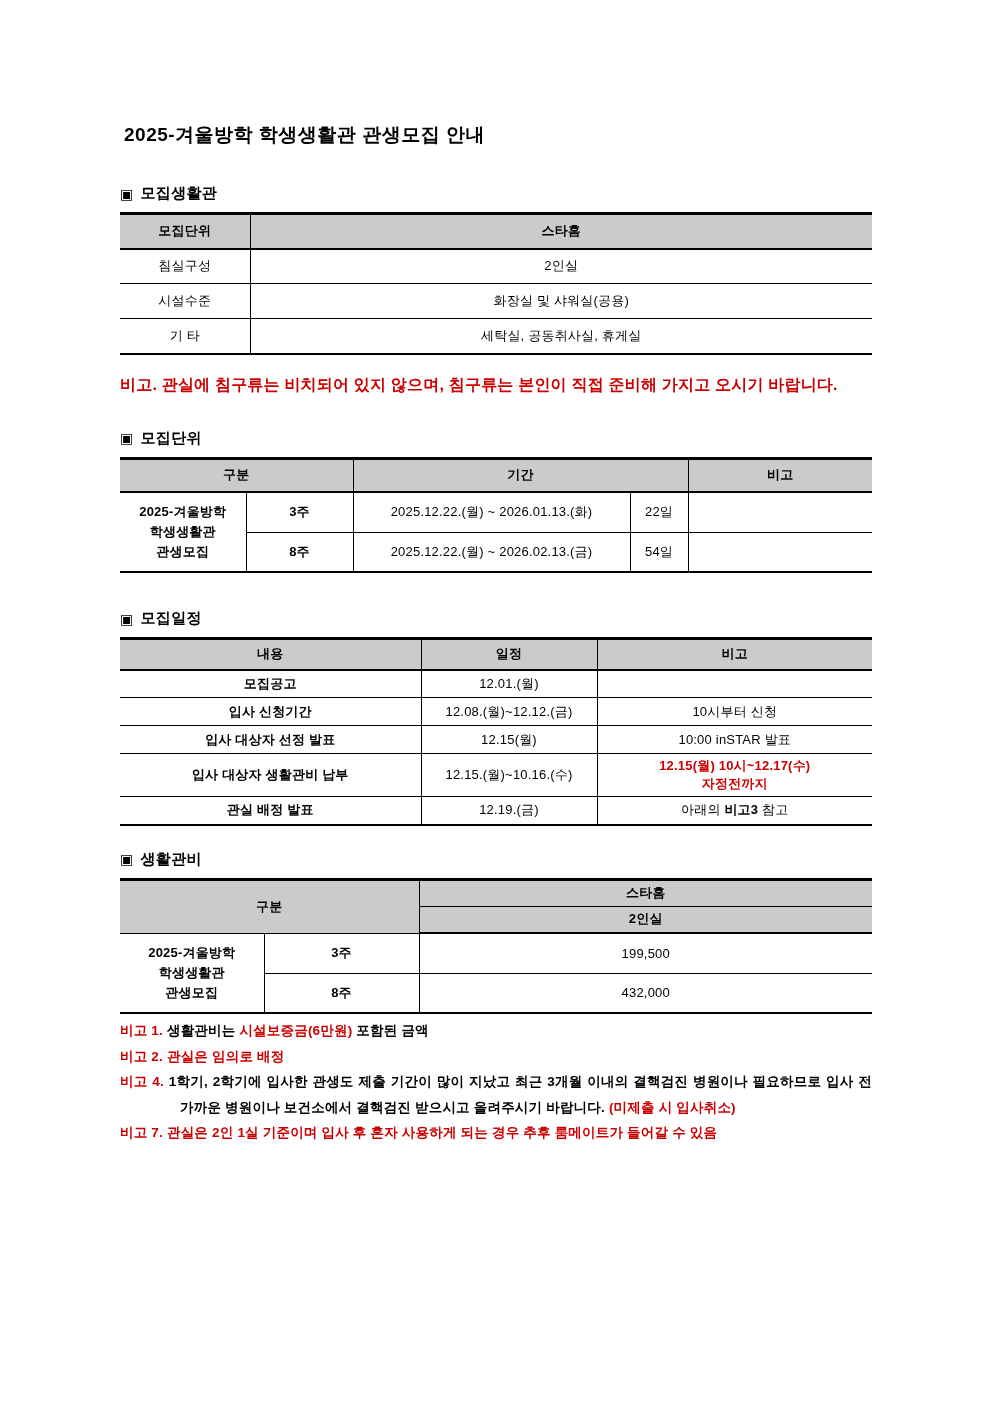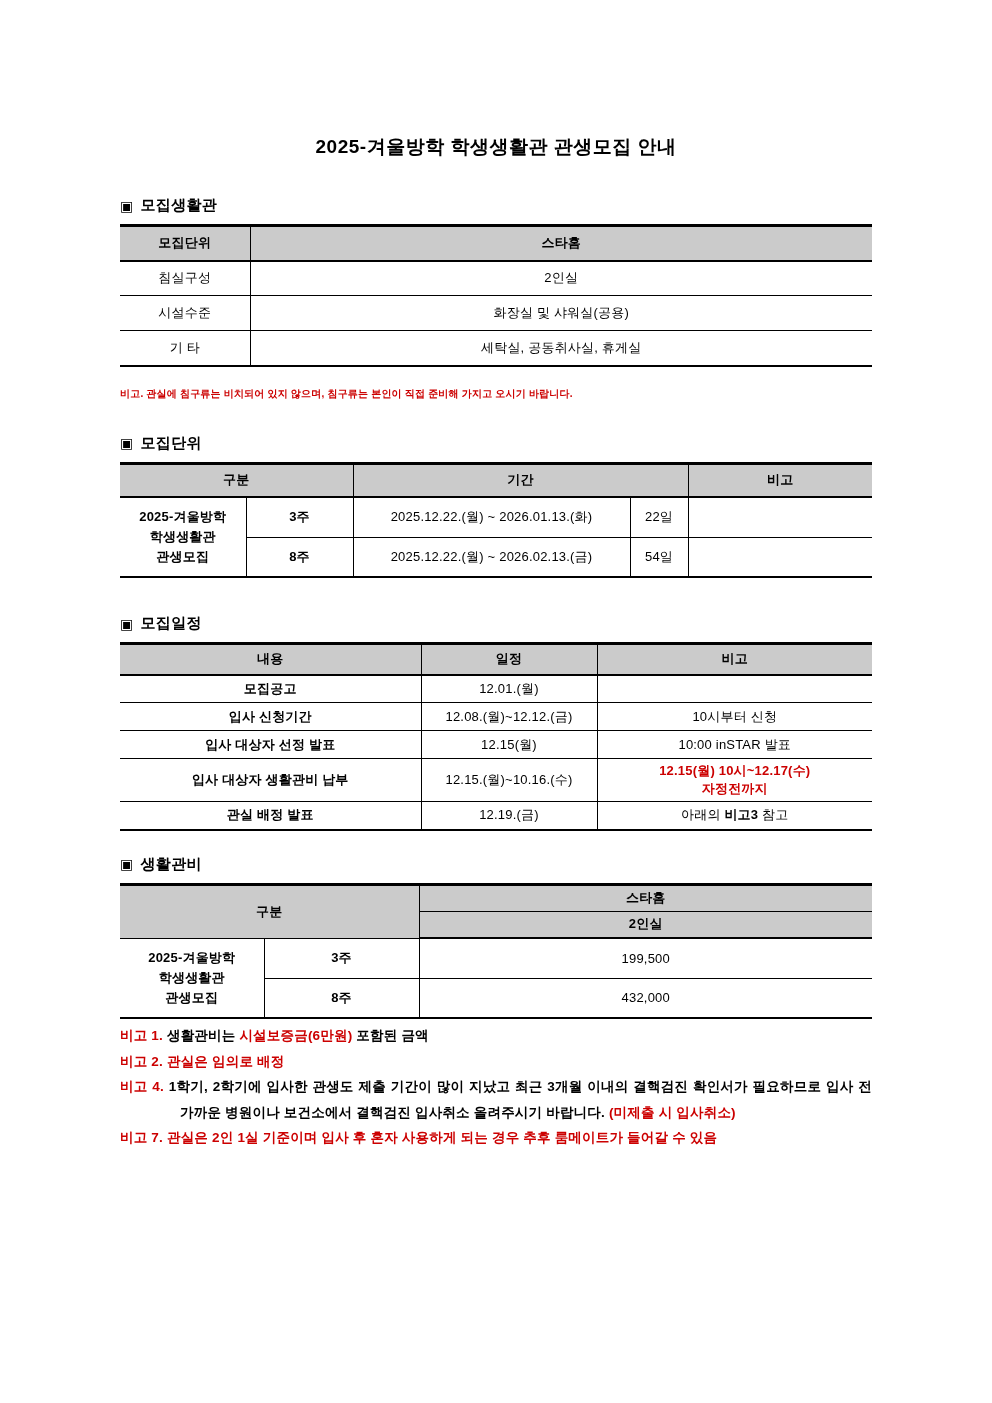--- a/index.html
+++ b/index.html
@@ -4,21 +4,21 @@
 <style>
   :root { --red:#cc0000; --gray:#cbcbcb; }
   html,body { margin:0; padding:0; }
   body {
     width:992px; height:1403px; background:#ffffff; overflow:hidden;
     font-family:"Liberation Sans","DejaVu Sans",sans-serif; color:#000;
   }
   .page { width:752px; padding:0 120px; }
 
   .doc-title {
-    margin:16px; padding-top:118px; text-align:center;
+    margin:4px; padding-top:118px; text-align:left;
     font-size:19px; font-weight:bold; letter-spacing:0.5px;
   }
 
   .sec-heading {
     margin:0; font-size:15px; font-weight:bold; letter-spacing:0.3px;
     display:flex; align-items:center; gap:7px;
   }
   .sec-heading .marker { font-size:14px; line-height:1; }
   #h-dorm { margin-top:36px; }
   #h-units { margin-top:33px; }
@@ -44,21 +44,21 @@
   tr.rh31 { height:31px; } tr.rh28 { height:28px; } tr.rh43 { height:43px; }
   tr.rh27 { height:27px; }
 
   .group { font-weight:bold; white-space:pre-line; line-height:1.55; }
   .b { font-weight:bold;margin-left:42px; }
   .pre { white-space:pre-line; line-height:1.35; }
   .run-red { color:var(--red); }
   .run-b { font-weight:bold; }
 
   .red-note {
-    margin:20px 0 0; color:var(--red); font-weight:bold; font-size:10px;
+    margin:20px 0 0; color:var(--red); font-weight:bold; font-size:16px;
     letter-spacing:0.2px; word-break:break-all;
   }
 
   .notes { margin-top:4px; }
   .note {
     margin:0; font-size:13.5px; font-weight:bold; line-height:25.5px;
     padding-left:60px; text-indent:-60px; text-align:justify;
     word-break:break-all; letter-spacing:0.2px;
   }
   .note-label { color:var(--red); }
@@ -214,17 +214,17 @@
       <tr class="rh40">
         <td class="b">8주</td>
         <td>432,000</td>
       </tr>
     </tbody>
   </table>
 
   <div class="notes">
     <p class="note"><span class="note-label">비고 1.</span><span><span> 생활관비는 </span><span class="run-red">시설보증금(6만원)</span><span> 포함된 금액</span></span></p>
     <p class="note"><span class="note-label">비고 2.</span><span><span class="run-red"> 관실은 임의로 배정</span></span></p>
-    <p class="note"><span class="note-label">비고 4.</span><span><span> 1학기, 2학기에 입사한 관생도 제출 기간이 많이 지났고 최근 3개월 이내의 결핵검진 확인서가 필요하므로 입사 전 가까운 병원이나 보건소에서 결핵검진 입사취소 올려주시기 바랍니다. </span><span class="run-red">(미제출 시 입사취소)</span></span></p>
+    <p class="note"><span class="note-label">비고 4.</span><span><span> 1학기, 2학기에 입사한 관생도 제출 기간이 많이 지났고 최근 3개월 이내의 결핵검진 병원이나 필요하므로 입사 전 가까운 병원이나 보건소에서 결핵검진 받으시고 올려주시기 바랍니다. </span><span class="run-red">(미제출 시 입사취소)</span></span></p>
     <p class="note"><span class="note-label">비고 7.</span><span><span class="run-red"> 관실은 2인 1실 기준이며 입사 후 혼자 사용하게 되는 경우 추후 룸메이트가 들어갈 수 있음</span></span></p>
   </div>
 
 </div>
 
 </body></html>

